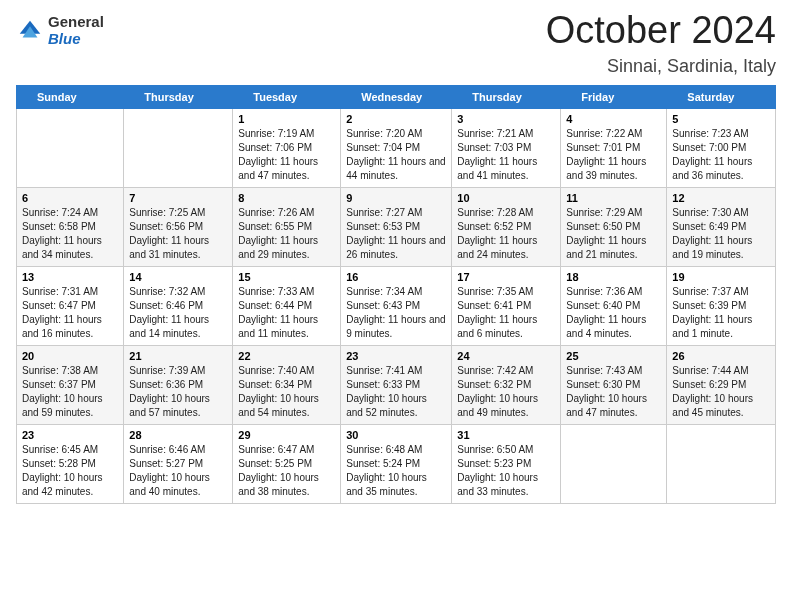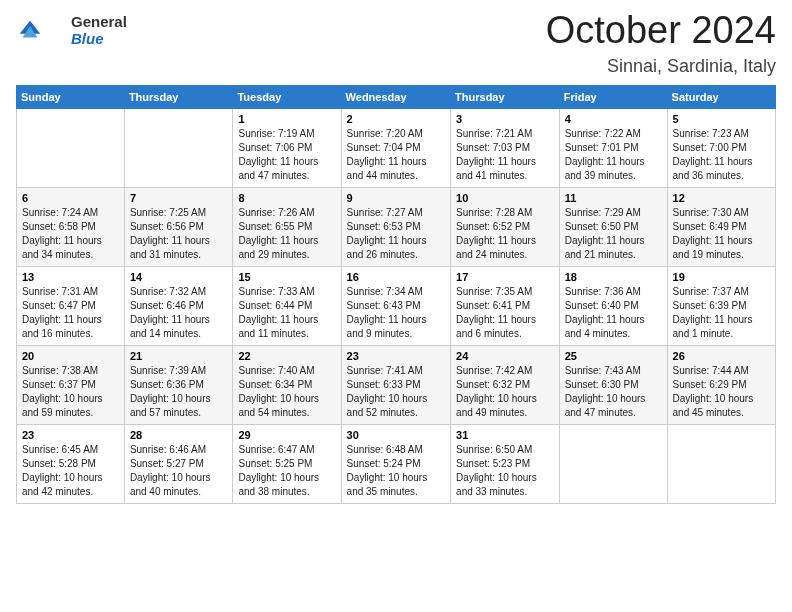--- a/index.html
+++ b/index.html
@@ -19,21 +19,20 @@
     .header {
       display: flex;
       justify-content: space-between;
       align-items: flex-start;
       margin-bottom: 8px;
     }
     .logo {
       display: flex;
       align-items: center;
       margin-top: 4px;
-      gap: 23px;
     }
     .logo-text {
       display: flex;
       flex-direction: column;
       line-height: 1.1;
     }
     .logo-general {
       font-size: 15px;
       font-weight: bold;
       color: #333;
@@ -64,21 +63,21 @@
       margin-top: 4px;
     }
     .calendar-table {
       width: 100%;
       border-collapse: collapse;
       font-size: 10.5px;
     }
     .calendar-table th {
       background: #2a7acc;
       color: #fff;
-      padding: 5px 4px;
+      padding: 5px 20px;
       font-size: 11px;
       font-weight: bold;
       text-align: left;
       border: 1px solid #2a7acc;
     }
     .calendar-table td {
       border: 1px solid #ccc;
       vertical-align: top;
       padding: 4px 5px;
       width: 113px;

